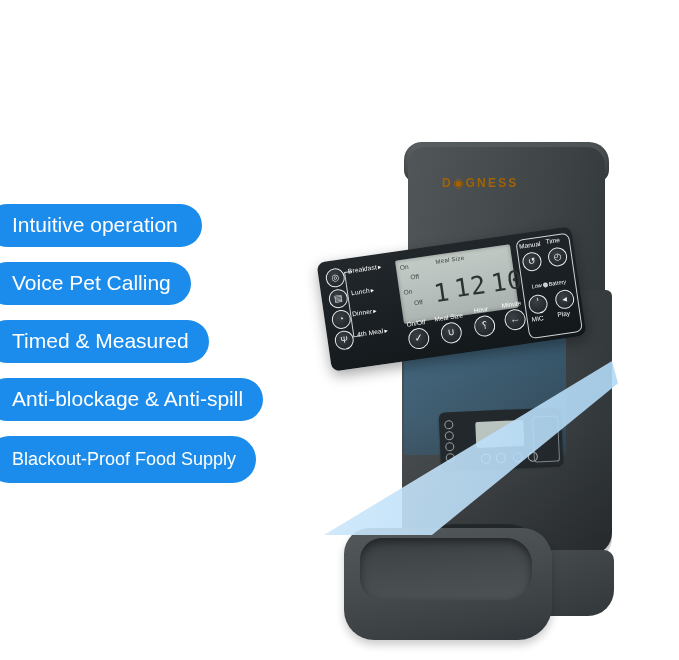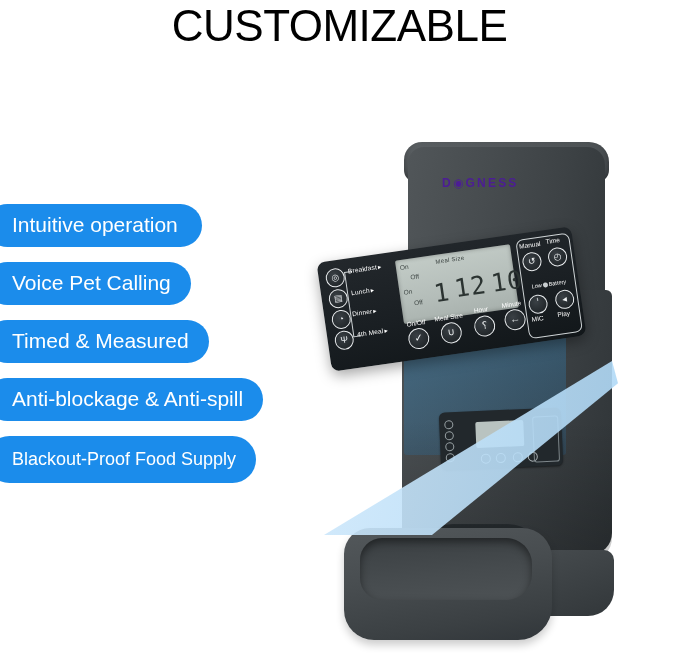--- a/index.html
+++ b/index.html
@@ -33,21 +33,21 @@
   
   .hopper{position:absolute;left:78px;top:27px;width:197px;height:150px;
           background:linear-gradient(100deg,#515659 0%,#474c4f 38%,#3d4245 72%,#33383b 100%);
           border-radius:16px 18px 4px 4px;}
   .lid{position:absolute;left:74px;top:22px;width:205px;height:40px;
        background:linear-gradient(170deg,#5c6164 0%,#4a4f52 60%,#41464a 100%);
        border-radius:18px 20px 12px 12px;
        box-shadow:inset 0 -3px 6px rgba(0,0,0,.32);}
   .lid:after{content:"";position:absolute;left:26px;top:7px;width:150px;height:16px;
        border-radius:50%;background:linear-gradient(180deg,rgba(255,255,255,.10),rgba(255,255,255,0));}
-  .brandmark{position:absolute;left:112px;top:56px;color:#4c1d95;
+  .brandmark{position:absolute;left:112px;top:56px;color:#a16207;
        font-size:12px;letter-spacing:2.2px;font-weight:700;text-align:center;}
   .brandmark .o{display:inline-block;position:relative;top:0;}
 
   .tower{position:absolute;left:72px;top:170px;width:210px;height:265px;
          background:linear-gradient(100deg,#4d5255 0%,#454a4d 30%,#3a3f42 68%,#2f3437 100%);
          border-radius:4px 6px 22px 26px;}
   
   .tint{position:absolute;left:74px;top:185px;width:162px;height:150px;
         background:linear-gradient(160deg,rgba(60,130,175,.55),rgba(40,95,135,.30));
         border-radius:3px;}
@@ -137,21 +137,20 @@
   .clabel{position:absolute;font-size:6.5px;color:#fff;white-space:nowrap;}
   .batt{position:absolute;left:3px;top:44px;width:46px;text-align:center;
         font-size:5.5px;color:#fff;white-space:nowrap;}
   .batt i{display:inline-block;width:5px;height:5px;border-radius:50%;
         background:#c8cdcf;vertical-align:middle;margin:0 1px;}
 </style>
 </head>
 <body>
 
 <div class="headline">
-  <div>CUSTOMIZABLE</div>
 </div>
 
 <div class="pills">
   <div class="pill p1">Intuitive operation</div>
   <div class="pill p2">Voice Pet Calling</div>
   <div class="pill p3">Timed &amp; Measured</div>
   <div class="pill p4">Anti-blockage &amp; Anti-spill</div>
   <div class="pill p5">Blackout-Proof Food Supply</div>
 </div>
 

